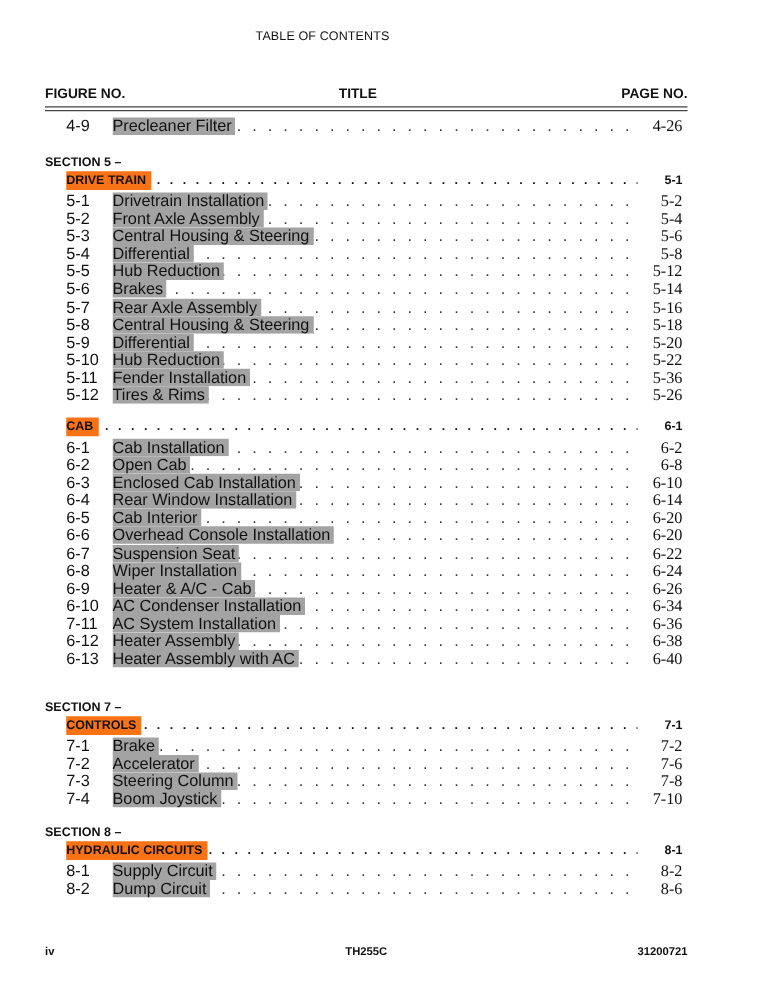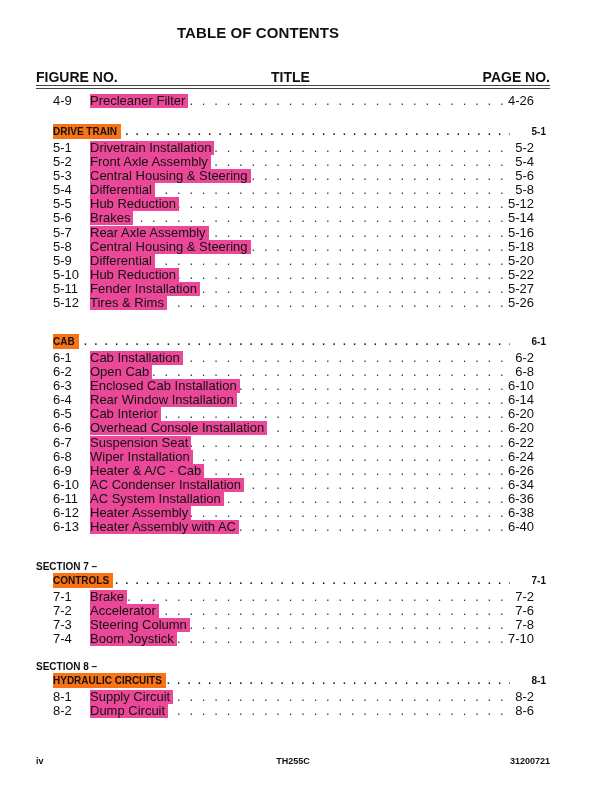--- a/index.html
+++ b/index.html
@@ -2,47 +2,47 @@
 <html><head>
 <meta charset="utf-8">
 <style>
   html, body { margin: 0; padding: 0; background: #ffffff; }
   body {
     width: 612px; height: 792px; position: relative; overflow: hidden;
     font-family: "Liberation Sans", sans-serif; color: #111;
   }
   .page-title {
     position: absolute; top: 24px; left: 0; width: 516px; text-align: center;
-    font-size: 15px; font-weight: bold; letter-spacing: 0.1px;
+    font-size: 10px; font-weight: normal; letter-spacing: 0.1px;
   }
   .col-header {
     position: absolute; top: 69px; left: 36px; width: 514px; height: 14px;
-    font-size: 14px; font-weight: bold;
+    font-size: 11px; font-weight: bold;
   }
   .col-header span { position: absolute; top: 0; }
   .col-header .h-fig { left: 0; }
   .col-header .h-title { left: 235px; }
   .col-header .h-page { right: 0; }
   .rule {
     position: absolute; top: 85px; left: 36px; width: 514px; height: 4px;
     border-top: 1.5px solid #444; border-bottom: 1.5px solid #444; box-sizing: border-box;
   }
   .toc { position: absolute; left: 36px; width: 514px; }
   .row {
     position: relative; height: 14.1px; font-size: 13px; line-height: 14.1px;
     white-space: nowrap;
   }
   .row .num { position: absolute; left: 17px; }
   .row .ttl { position: absolute; left: 54px; right: 40px; overflow: hidden; }
-  .row .ttl .t { background: #ec4899; padding-right: 3px; position: relative; z-index: 1; }
+  .row .ttl .t { background: #a3a3a3; padding-right: 3px; position: relative; z-index: 1; }
   .row .ttl .dots {
     position: absolute; left: 0; right: 0; top: 0; text-align: right;
     letter-spacing: 2.6px; color: #333; overflow: hidden;
   }
-  .row .pg { position: absolute; right: 16px; }
+  .row .pg { position: absolute; right: 4px; font-family: Liberation Serif, serif; }
   .sec { position: relative; font-weight: bold; font-size: 10px; }
   .sec .l1 { height: 13px; line-height: 13px; }
   .sec .l2 { position: relative; height: 15px; line-height: 15px; margin-bottom: 2px; }
   .sec .l2 .name { position: absolute; left: 17px; background: #f97316; padding-right: 4px; z-index: 1; }
   .sec .l2 .dots {
     position: absolute; left: 17px; right: 40px; top: 0; text-align: right;
     overflow: hidden; letter-spacing: 2.4px; font-weight: bold; white-space: nowrap;
   }
   .sec .l2 .pg { position: absolute; right: 4px; }
   .footer {
@@ -69,20 +69,21 @@
 <div class="toc" id="toc-leading" style="top:94px;">
     <div class="row">
       <span class="num">4-9</span>
       <span class="ttl"><span class="dots"> . . . . . . . . . . . . . . . . . . . . . . . . . . . . . . . . . . . . . . . . . . . . . . . . . . . . . . . . . . . . . . . . . . . . . . . . . . . . . . . . . . . . . . . . . . . . . . . . . . . . . . . . . . . . . . . . . . . . . . . .</span><span class="t">Precleaner Filter</span></span>
       <span class="pg">4-26</span>
     </div>
   </div>
 
 <div class="toc" id="toc-sec-0" style="top:124px;">
     <div class="sec">
+      <div class="l1">SECTION  5 –</div>
       <div class="l2">
         <span class="dots"> . . . . . . . . . . . . . . . . . . . . . . . . . . . . . . . . . . . . . . . . . . . . . . . . . . . . . . . . . . . . . . . . . . . . . . . . . . . . . . . . . . . . . . . . . . . . . . . . . . . . . . . . . . . . . . . . . . . . . . . .</span>
         <span class="name">DRIVE TRAIN</span>
         <span class="pg">5-1</span>
       </div>
     </div>
     <div class="row">
       <span class="num">5-1</span>
       <span class="ttl"><span class="dots"> . . . . . . . . . . . . . . . . . . . . . . . . . . . . . . . . . . . . . . . . . . . . . . . . . . . . . . . . . . . . . . . . . . . . . . . . . . . . . . . . . . . . . . . . . . . . . . . . . . . . . . . . . . . . . . . . . . . . . . . .</span><span class="t">Drivetrain Installation</span></span>
       <span class="pg">5-2</span>
@@ -128,21 +129,21 @@
       <span class="pg">5-20</span>
     </div>
     <div class="row">
       <span class="num">5-10</span>
       <span class="ttl"><span class="dots"> . . . . . . . . . . . . . . . . . . . . . . . . . . . . . . . . . . . . . . . . . . . . . . . . . . . . . . . . . . . . . . . . . . . . . . . . . . . . . . . . . . . . . . . . . . . . . . . . . . . . . . . . . . . . . . . . . . . . . . . .</span><span class="t">Hub Reduction</span></span>
       <span class="pg">5-22</span>
     </div>
     <div class="row">
       <span class="num">5-11</span>
       <span class="ttl"><span class="dots"> . . . . . . . . . . . . . . . . . . . . . . . . . . . . . . . . . . . . . . . . . . . . . . . . . . . . . . . . . . . . . . . . . . . . . . . . . . . . . . . . . . . . . . . . . . . . . . . . . . . . . . . . . . . . . . . . . . . . . . . .</span><span class="t">Fender Installation</span></span>
-      <span class="pg">5-27</span>
+      <span class="pg">5-36</span>
     </div>
     <div class="row">
       <span class="num">5-12</span>
       <span class="ttl"><span class="dots"> . . . . . . . . . . . . . . . . . . . . . . . . . . . . . . . . . . . . . . . . . . . . . . . . . . . . . . . . . . . . . . . . . . . . . . . . . . . . . . . . . . . . . . . . . . . . . . . . . . . . . . . . . . . . . . . . . . . . . . . .</span><span class="t">Tires &amp; Rims</span></span>
       <span class="pg">5-26</span>
     </div>
   </div>
 <div class="toc" id="toc-sec-1" style="top:334px;">
     <div class="sec">
       <div class="l2">
@@ -195,21 +196,21 @@
       <span class="num">6-9</span>
       <span class="ttl"><span class="dots"> . . . . . . . . . . . . . . . . . . . . . . . . . . . . . . . . . . . . . . . . . . . . . . . . . . . . . . . . . . . . . . . . . . . . . . . . . . . . . . . . . . . . . . . . . . . . . . . . . . . . . . . . . . . . . . . . . . . . . . . .</span><span class="t">Heater &amp; A/C - Cab</span></span>
       <span class="pg">6-26</span>
     </div>
     <div class="row">
       <span class="num">6-10</span>
       <span class="ttl"><span class="dots"> . . . . . . . . . . . . . . . . . . . . . . . . . . . . . . . . . . . . . . . . . . . . . . . . . . . . . . . . . . . . . . . . . . . . . . . . . . . . . . . . . . . . . . . . . . . . . . . . . . . . . . . . . . . . . . . . . . . . . . . .</span><span class="t">AC Condenser Installation</span></span>
       <span class="pg">6-34</span>
     </div>
     <div class="row">
-      <span class="num">6-11</span>
+      <span class="num">7-11</span>
       <span class="ttl"><span class="dots"> . . . . . . . . . . . . . . . . . . . . . . . . . . . . . . . . . . . . . . . . . . . . . . . . . . . . . . . . . . . . . . . . . . . . . . . . . . . . . . . . . . . . . . . . . . . . . . . . . . . . . . . . . . . . . . . . . . . . . . . .</span><span class="t">AC System Installation</span></span>
       <span class="pg">6-36</span>
     </div>
     <div class="row">
       <span class="num">6-12</span>
       <span class="ttl"><span class="dots"> . . . . . . . . . . . . . . . . . . . . . . . . . . . . . . . . . . . . . . . . . . . . . . . . . . . . . . . . . . . . . . . . . . . . . . . . . . . . . . . . . . . . . . . . . . . . . . . . . . . . . . . . . . . . . . . . . . . . . . . .</span><span class="t">Heater Assembly</span></span>
       <span class="pg">6-38</span>
     </div>
     <div class="row">
       <span class="num">6-13</span>

